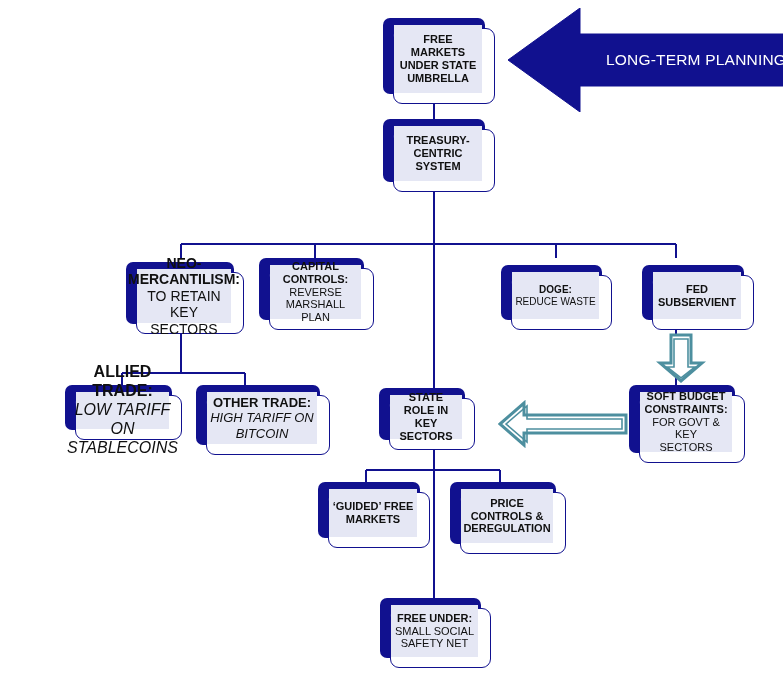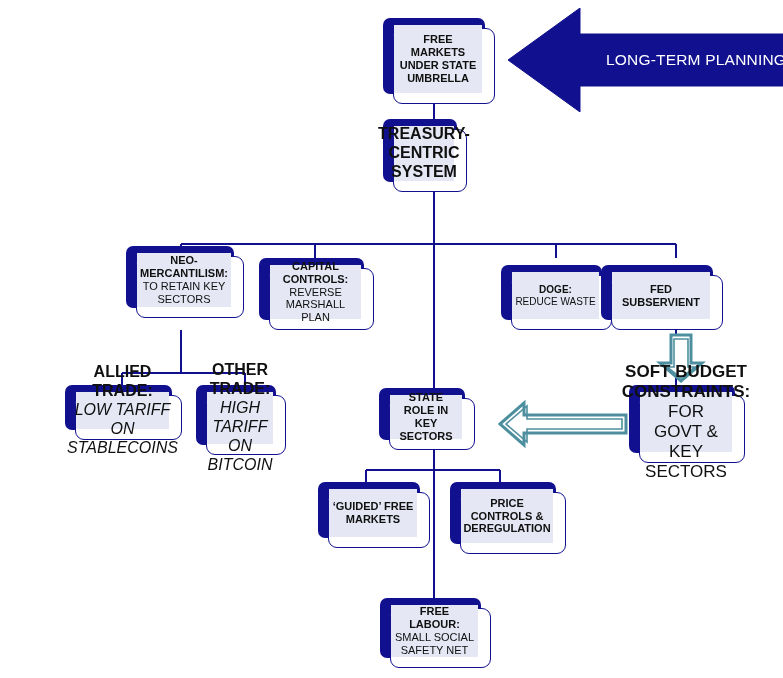--- a/index.html
+++ b/index.html
@@ -181,33 +181,33 @@
     <div class="card">
       <div class="inner">
         <div class="t1">FREE MARKETS
 UNDER STATE
 UMBRELLA</div>
 
       </div>
     </div>
   </div>
 
-  <div class="node" style="left:383px; top:119px; width:84px; height:73px; font-size:16px;">
+  <div class="node" style="left:383px; top:119px; width:112px; height:73px; font-size:11px;">
     <div class="plate"></div>
     <div class="card">
       <div class="inner">
         <div class="t1">TREASURY-
 CENTRIC
 SYSTEM</div>
 
       </div>
     </div>
   </div>
 
-  <div class="node" style="left:126px; top:246px; width:118px; height:72px; font-size:11px;">
+  <div class="node" style="left:126px; top:262px; width:118px; height:72px; font-size:14px;">
     <div class="plate"></div>
     <div class="card">
       <div class="inner">
         <div class="t1">NEO-
 MERCANTILISM:</div>
         <div class="t2">TO RETAIN KEY
 SECTORS</div>
       </div>
     </div>
   </div>
@@ -227,21 +227,21 @@
   <div class="node" style="left:501px; top:265px; width:111px; height:65px; font-size:10px;">
     <div class="plate"></div>
     <div class="card">
       <div class="inner">
         <div class="t1">DOGE:</div>
         <div class="t2">REDUCE WASTE</div>
       </div>
     </div>
   </div>
 
-  <div class="node" style="left:601px; top:265px; width:122px; height:65px; font-size:11px;border-radius:12px;">
+  <div class="node" style="left:642px; top:265px; width:112px; height:65px; font-size:11px;border-radius:12px;">
     <div class="plate"></div>
     <div class="card">
       <div class="inner">
         <div class="t1">FED
 SUBSERVIENT</div>
 
       </div>
     </div>
   </div>
 
@@ -249,21 +249,21 @@
     <div class="plate"></div>
     <div class="card">
       <div class="inner">
         <div class="t1">ALLIED TRADE:</div>
         <div class="t2 italic">LOW TARIFF ON
 STABLECOINS</div>
       </div>
     </div>
   </div>
 
-  <div class="node" style="left:196px; top:385px; width:90px; height:70px; font-size:16px;">
+  <div class="node" style="left:196px; top:385px; width:134px; height:70px; font-size:13px;">
     <div class="plate"></div>
     <div class="card">
       <div class="inner">
         <div class="t1">OTHER TRADE:</div>
         <div class="t2 italic">HIGH TARIFF ON
 BITCOIN</div>
       </div>
     </div>
   </div>
 
@@ -271,21 +271,21 @@
     <div class="plate"></div>
     <div class="card">
       <div class="inner">
         <div class="t1">STATE ROLE IN
 KEY SECTORS</div>
 
       </div>
     </div>
   </div>
 
-  <div class="node" style="left:629px; top:385px; width:116px; height:78px; font-size:17px;">
+  <div class="node" style="left:629px; top:385px; width:116px; height:78px; font-size:11px;">
     <div class="plate"></div>
     <div class="card">
       <div class="inner">
         <div class="t1">SOFT BUDGET
 CONSTRAINTS:</div>
         <div class="t2">FOR GOVT &amp; KEY
 SECTORS</div>
       </div>
     </div>
   </div>
@@ -310,20 +310,20 @@
 DEREGULATION</div>
 
       </div>
     </div>
   </div>
 
   <div class="node" style="left:380px; top:598px; width:111px; height:70px; font-size:11px;">
     <div class="plate"></div>
     <div class="card">
       <div class="inner">
-        <div class="t1">FREE LABOUR:</div>
+        <div class="t1">FREE UNDER:</div>
         <div class="t2">SMALL SOCIAL
 SAFETY NET</div>
       </div>
     </div>
   </div>
 
 </div>
 
 </body></html>

